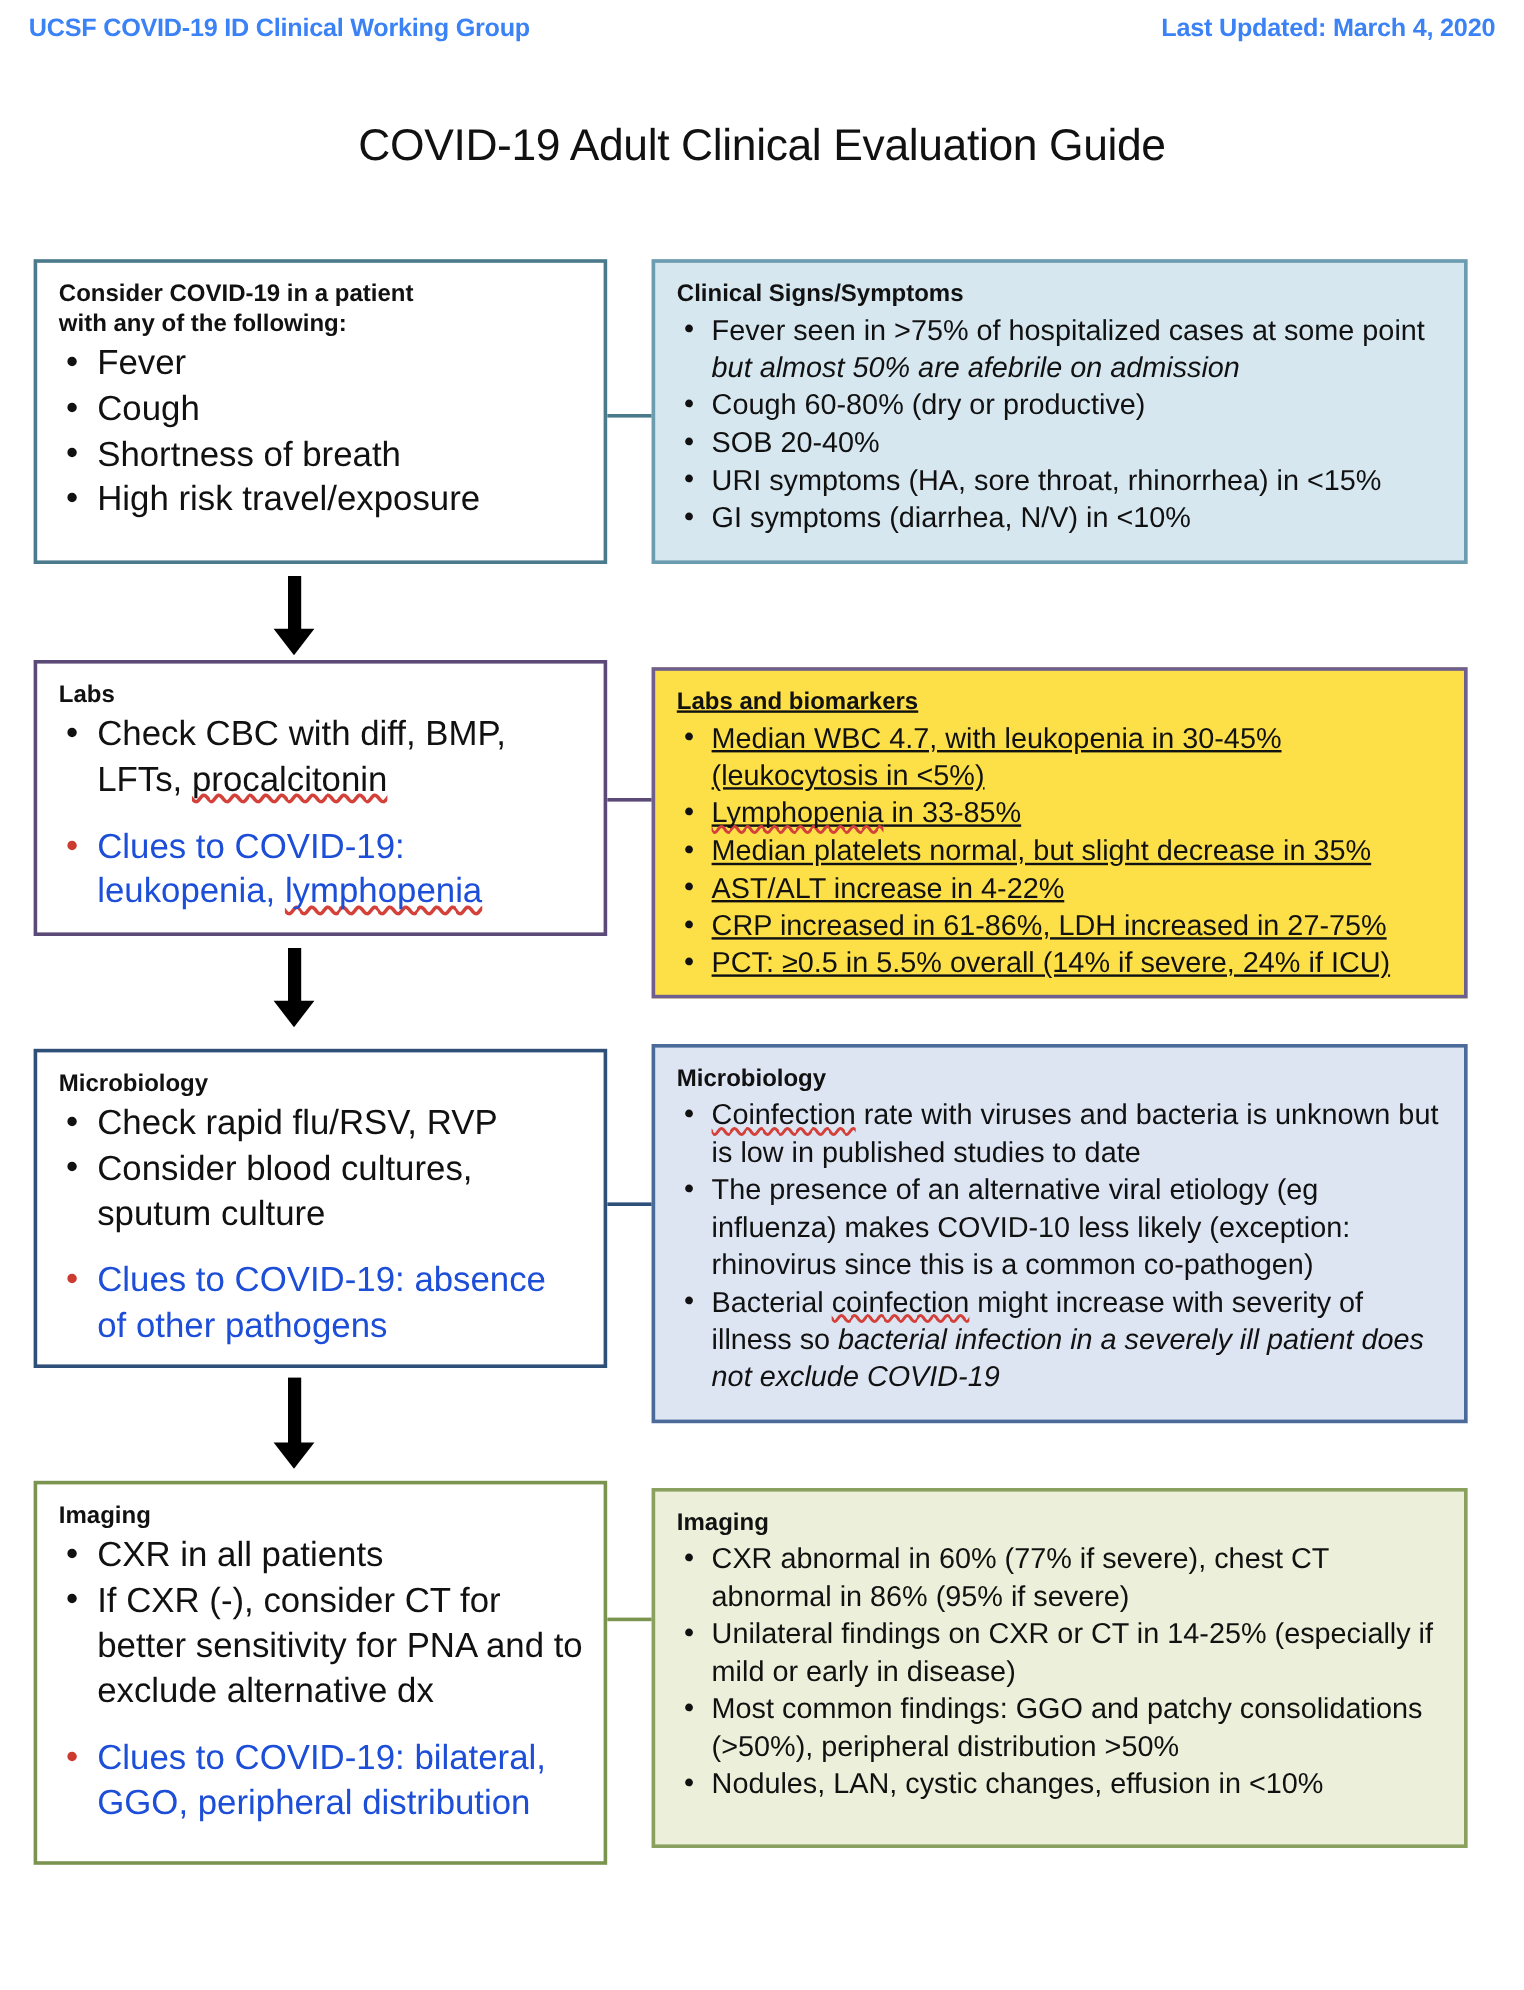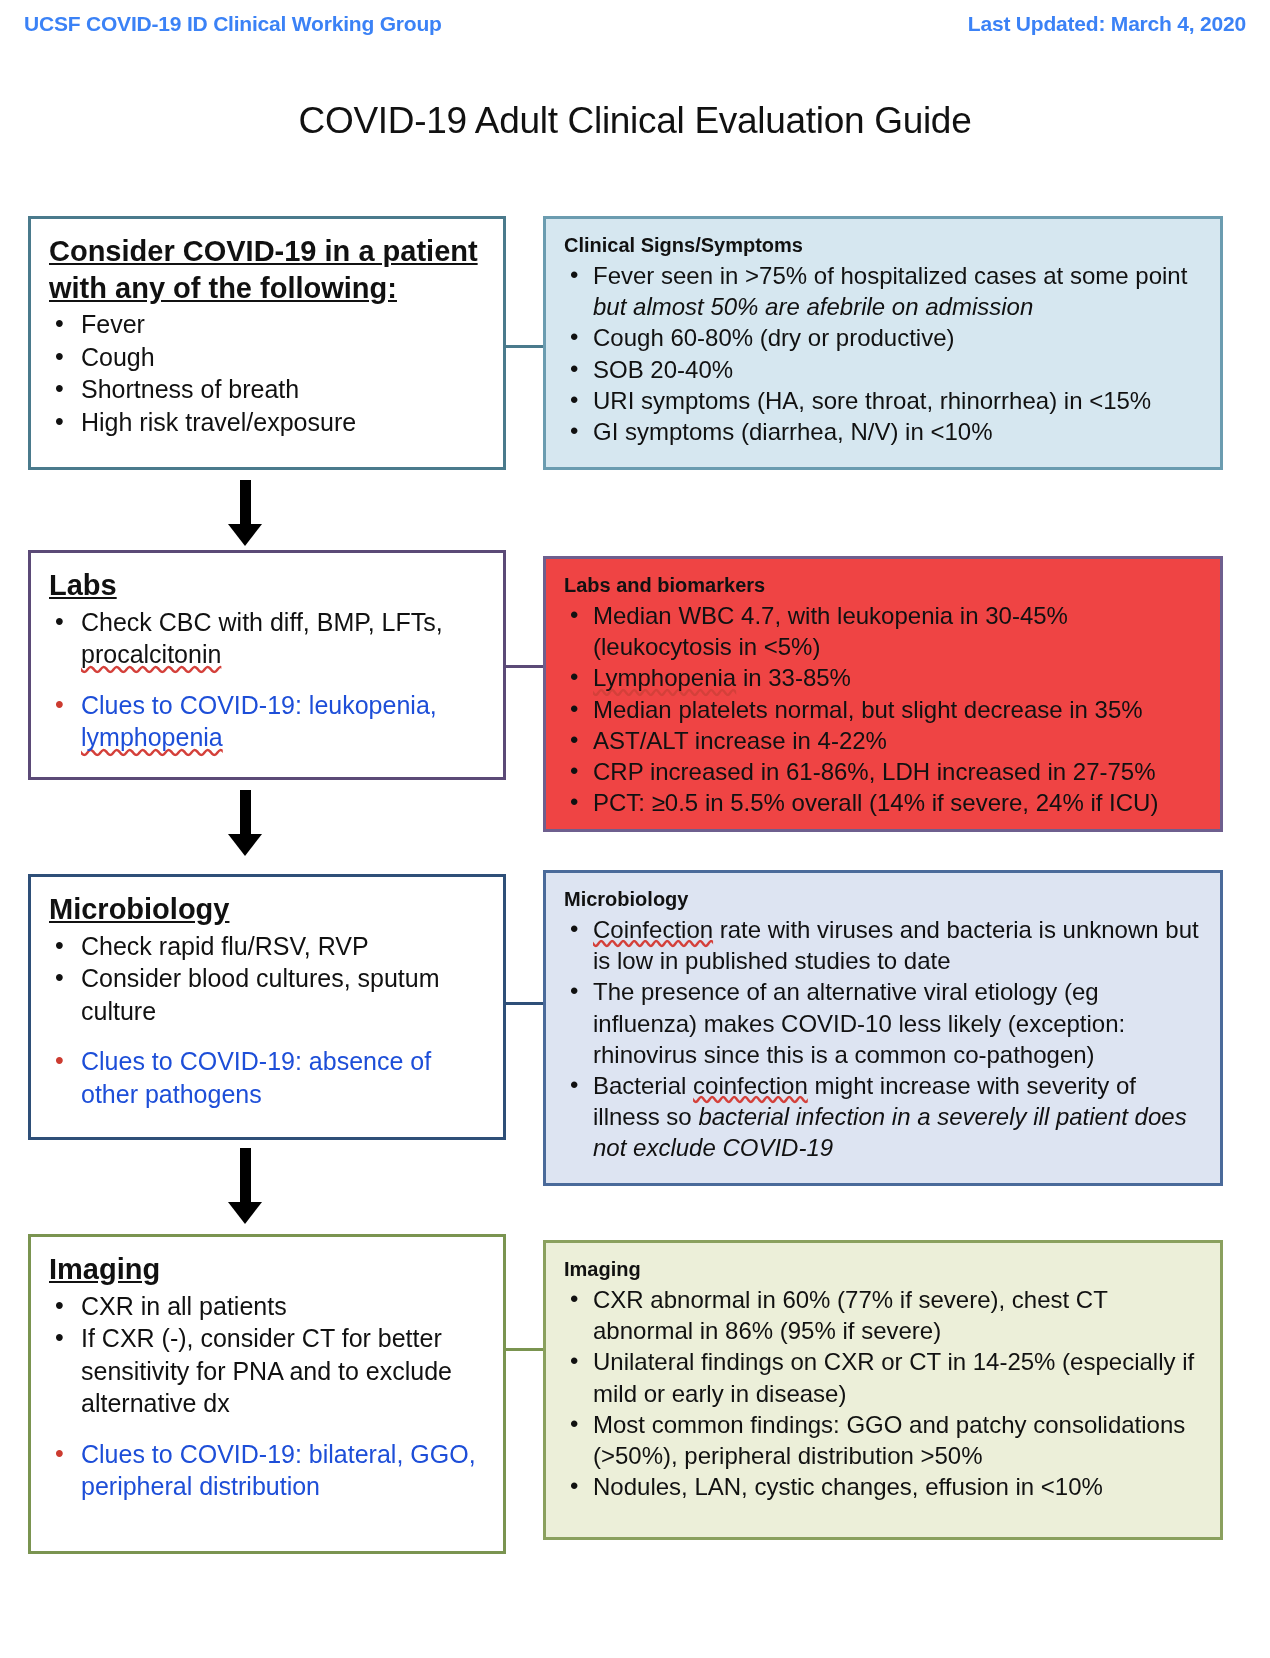--- a/index.html
+++ b/index.html
@@ -63,47 +63,47 @@
     box-sizing: border-box;
     padding: 14px 16px 12px 18px;
   }
   .node.left  { left: 28px;  width: 478px; }
   .node.right { left: 543px; width: 680px; }
 
   
   .box-consider { border: 3px solid #4a7a8c; background: #ffffff; }
   .box-signs    { border: 3px solid #6b9cb0; background: #d6e7f0; }
   .box-labs     { border: 3px solid #5b4a77; background: #ffffff; }
-  .box-biomark  { border: 3px solid #6e5f8e; background: #ef4444; }
+  .box-biomark  { border: 3px solid #6e5f8e; background: #fde047; text-decoration: underline; }
   .box-micro-l  { border: 3px solid #2e4f78; background: #ffffff; }
   .box-micro-r  { border: 3px solid #4a6a9a; background: #dde4f2; }
   .box-img-l    { border: 3px solid #7a9450; background: #ffffff; }
   .box-img-r    { border: 3px solid #8aa05e; background: #ecefd9; }
 
   
   .node-heading {
     font-weight: bold;
     margin: 0 0 2px 0;
   }
-  .left .node-heading  { font-size: 29px; line-height: 1.26; text-decoration: underline; }
+  .left .node-heading  { font-size: 20px; line-height: 1.26; }
   .right .node-heading { font-size: 20px; line-height: 1.25; }
 
   .bullets { list-style: none; margin: 0; padding: 0; }
   .bullets li {
     position: relative;
     padding-left: 30px;
     margin: 0;
   }
   .bullets li::before {
     content: "\2022";
     position: absolute;
     left: 6px;
     top: -1px;
   }
-  .left .bullets li  { font-size: 25px; line-height: 1.30; padding-left: 32px; }
+  .left .bullets li  { font-size: 29px; line-height: 1.30; padding-left: 32px; }
   .right .bullets li { font-size: 24px; line-height: 1.30; padding-left: 29px; }
 
   .bullets li.clue {
     color: #1d4ed8;
     margin-top: 18px;
   }
   .bullets li.clue::before { color: #cc3b30; }
 
   em.ital { font-style: italic; }
 

